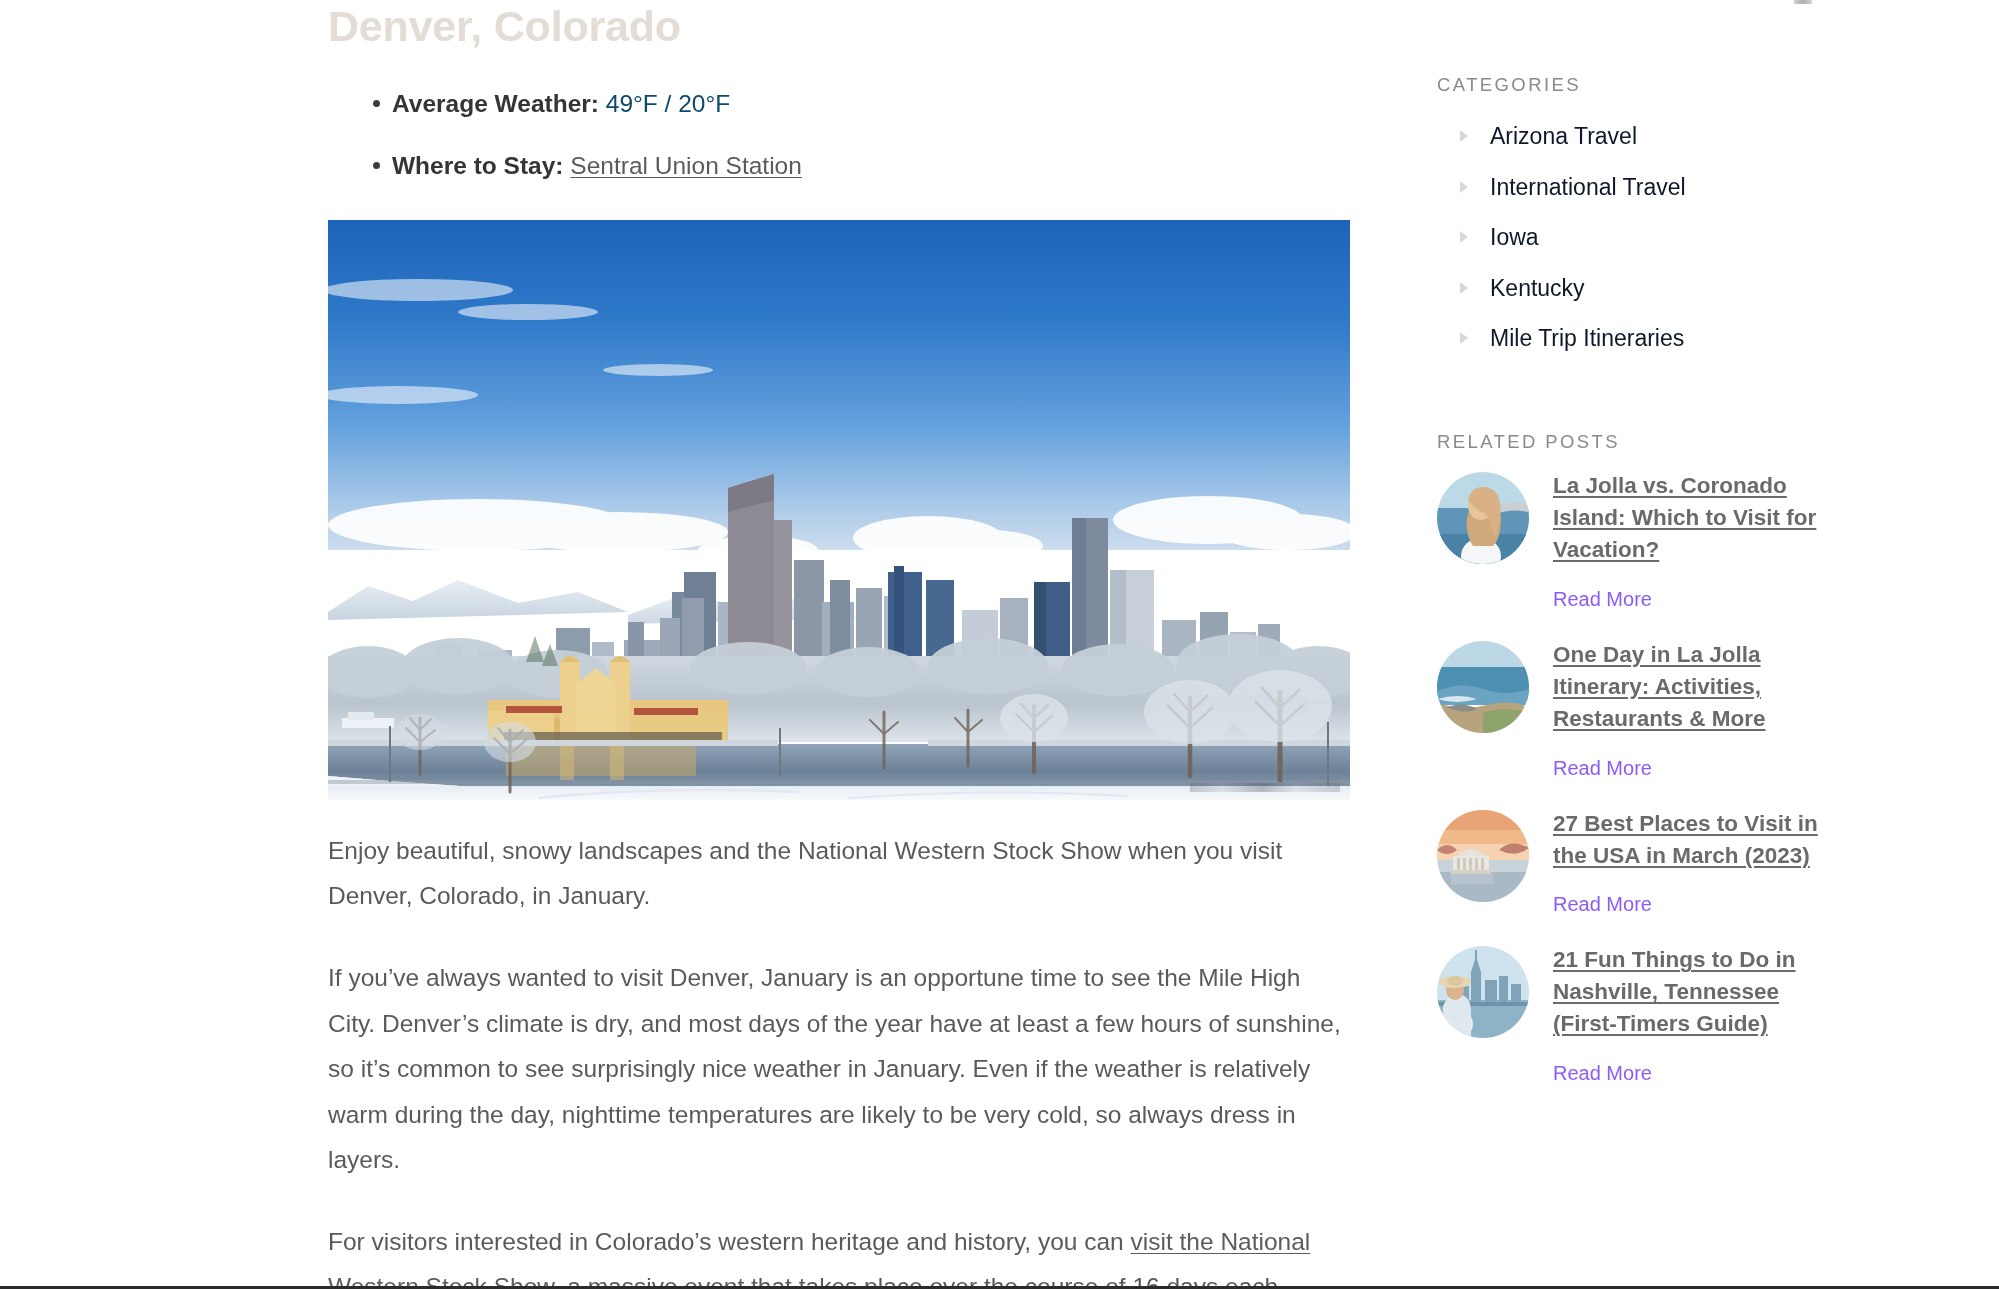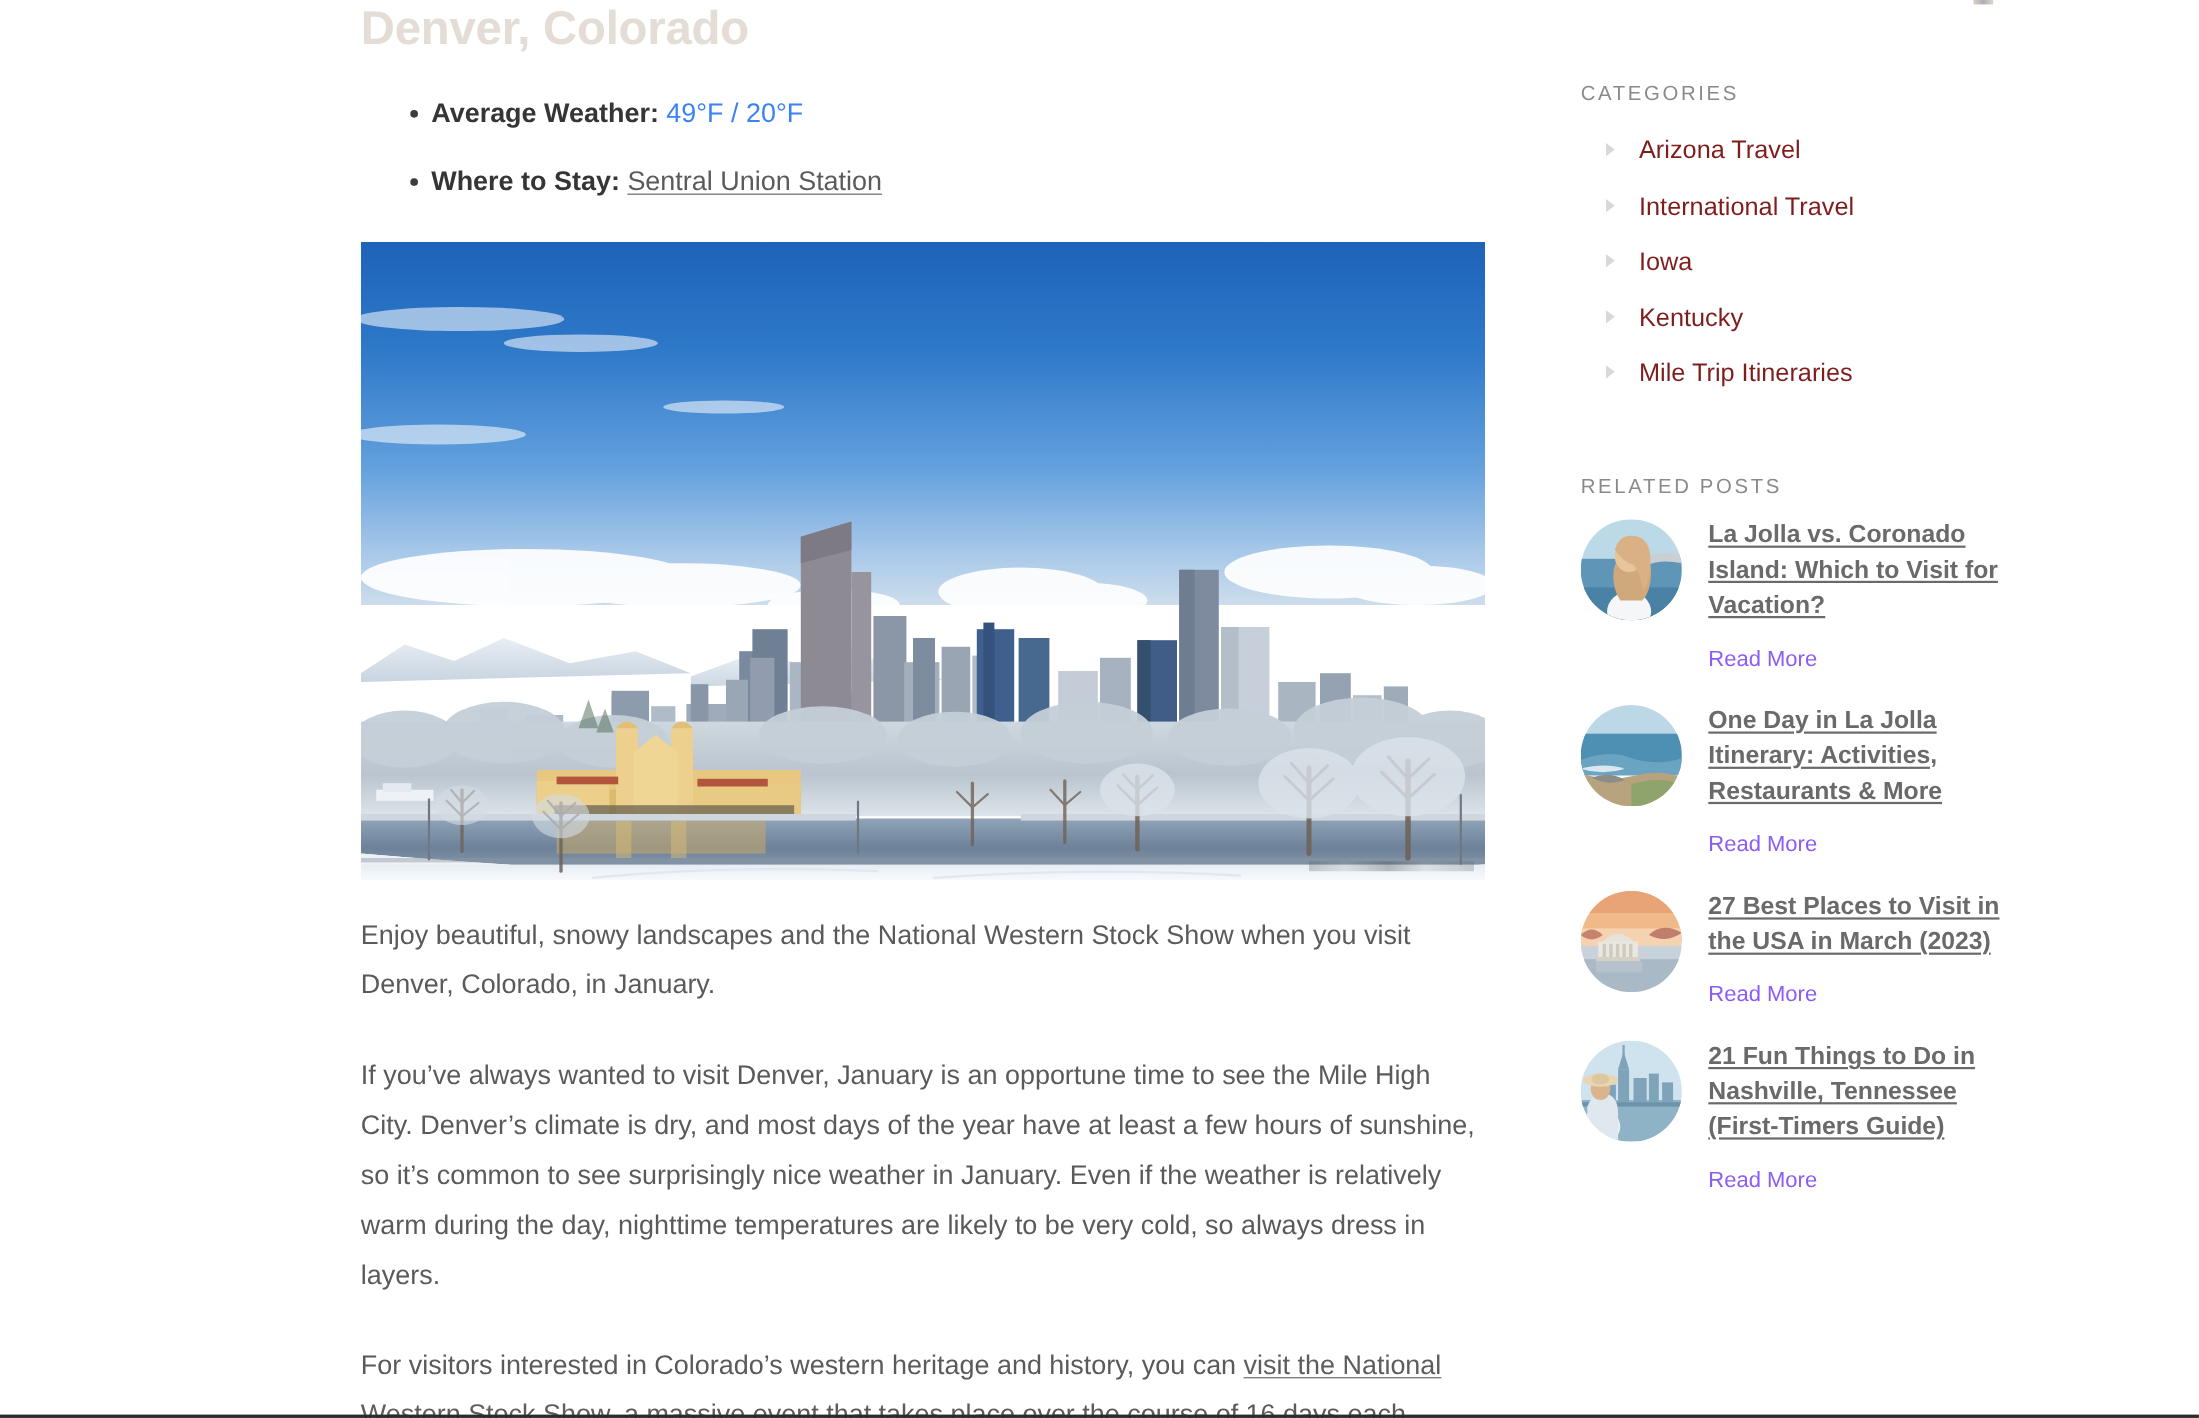--- a/index.html
+++ b/index.html
@@ -81,21 +81,21 @@
     top: 14px;
     width: 7px;
     height: 7px;
     border-radius: 50%;
     background: #3c3c3c;
   }
   .fact-label {
     font-weight: 700;
     color: #353535;
   }
-  .fact-value { color: #3b82f6; }
+  .fact-value { color: #0c4a6e; }
   .fact-link {
     color: #5b5b5b;
     text-decoration: underline;
     text-underline-offset: 3px;
     text-decoration-thickness: 1px;
   }
 
   
   .hero-figure {
     position: relative;
@@ -151,21 +151,21 @@
   }
 
   .categories-widget { padding-top: 62px; }
 
   .category-list { list-style: none; margin-top: 27px; }
   .category-item {
     position: relative;
     padding-left: 53px;
     font-size: 23px;
     line-height: 1.2;
-    color: #7f1d1d;
+    color: #0f172a;
     margin-bottom: 23px;
     cursor: pointer;
   }
   .category-item::before {
     content: "";
     position: absolute;
     left: 23px;
     top: 7px;
     width: 0;
     height: 0;

